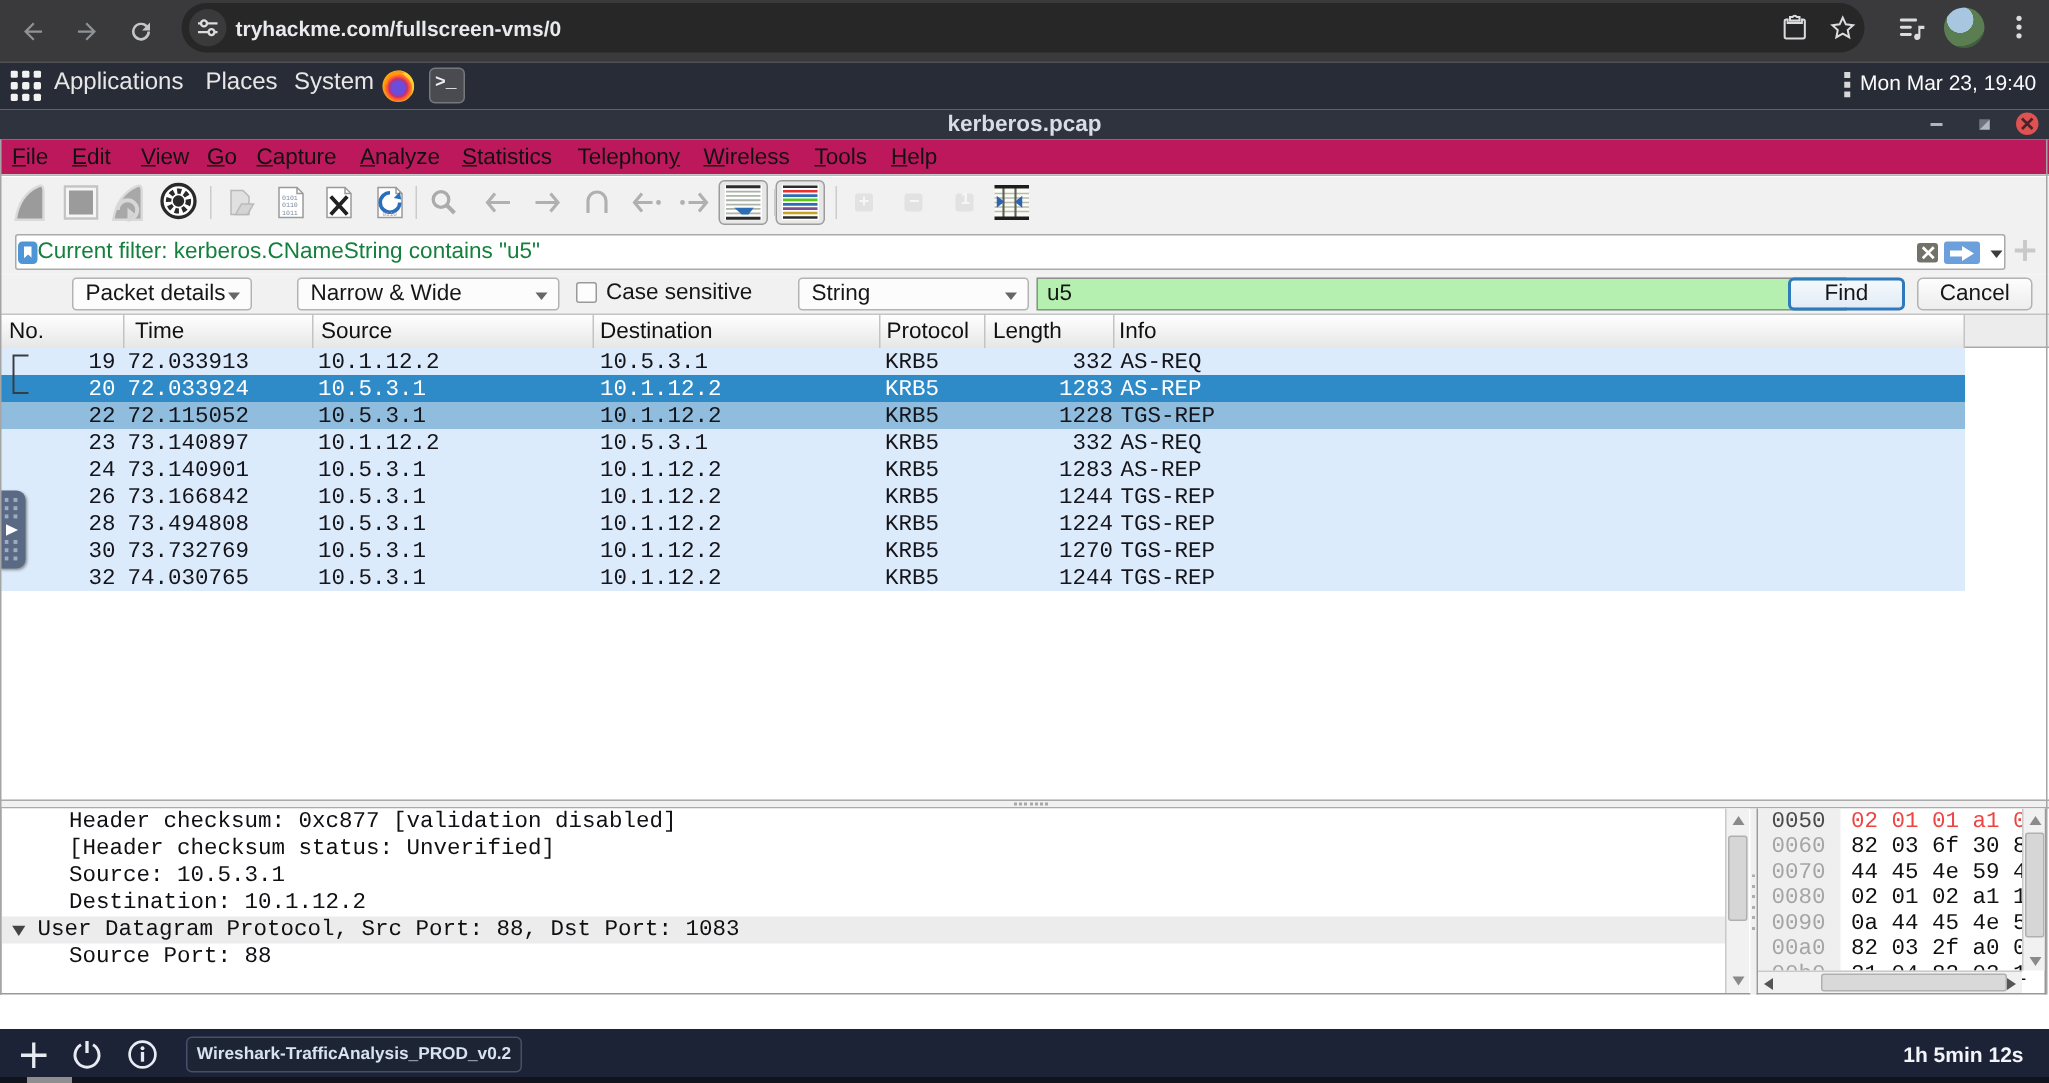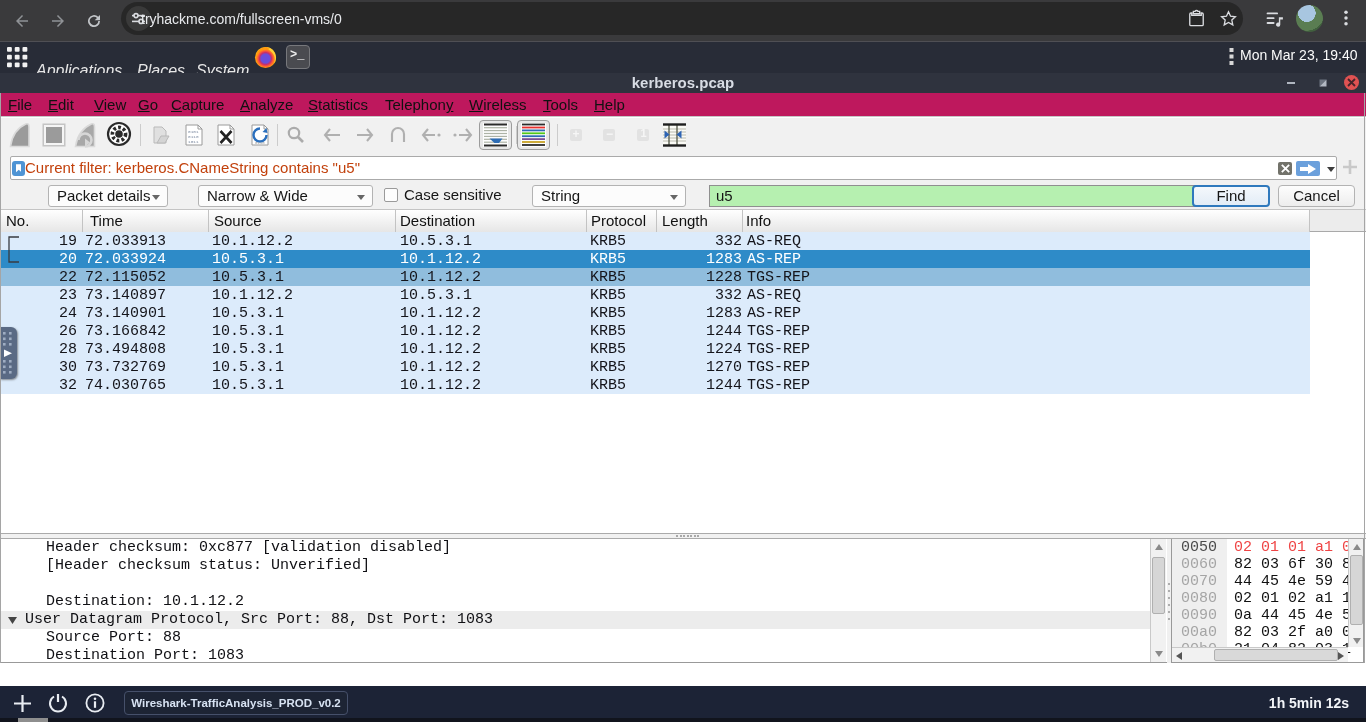--- a/index.html
+++ b/index.html
@@ -5,46 +5,46 @@
 * { margin:0; padding:0; box-sizing:border-box; }
 html,body { width:1366px; height:722px; overflow:hidden; background:#fff;
   font-family:"Liberation Sans", sans-serif; }
 .abs { position:absolute; }
 #stage { position:relative; width:1366px; height:722px; }
 
 
 #chromebar { left:0; top:0; width:1366px; height:42px; background:#3a3a3c; border-bottom:1px solid #4f4f54; }
 #omni { left:121px; top:2px; width:1122px; height:33px; background:#272727; border-radius:16.5px; }
 #omnicircle { left:5px; top:4px; width:25px; height:25px; background:#3a3a3a; border-radius:50%; }
-#urltext { left:20px; top:9px; color:#e8eaed; font-size:14px; }
+#urltext { left:36px; top:9px; color:#e8eaed; font-size:14px;font-weight:bold; }
 
 
 #panel { left:0; top:42px; width:1366px; height:31px; background:#282c37; color:#e7e7e7; font-size:16px; }
-.ptxt { top:20px;font-style:italic; }
+.ptxt { top:4px; }
 #clock { top:5px; left:1240px; color:#fbfbfb; font-size:14px; white-space:nowrap; }
 
 
 #titlebar { left:0; top:73px; width:1366px; height:20px; background:#2f333e; }
 #wtitle { width:1366px; text-align:center; top:1px; color:#d8dce4; font-size:15px; font-weight:bold; }
 
 
 #menubar { left:0; top:93px; width:1366px; height:24px; background:#be185d; border-bottom:1px solid #c6c6c6; font-size:15px; color:#111; }
 #menubar > span { position:absolute; top:3px; }
 .ul { text-decoration:underline; }
 
 
 #toolbar { left:0; top:118px; width:1366px; height:34px; background:#f1f1f1; }
 .tsep { position:absolute; top:6px; width:1px; height:22px; background:#cccccc; }
 .chkbtn { position:absolute; top:2px; width:33px; height:30px; background:#e7e7e7; border:1px solid #9c9c9c; border-radius:4px; }
 
 
 #filterbar { left:0; top:152px; width:1366px; height:31px; background:#f1f1f1; }
 #filterinput { left:10px; top:4px; width:1327px; height:24px; background:#fff; border:1px solid #aaa; border-radius:2px; }
 #bookmark { left:1px; top:4px; width:13px; height:15px; background:#4f94d4; border-radius:3px; }
-#ftext { left:14px; top:2px; font-size:15px; color:#c2410c; }
+#ftext { left:14px; top:2px; font-size:15px; color:#15803d; }
 
 
 #findbar { left:0; top:183px; width:1366px; height:27px; background:#f1f1f1; border-bottom:1px solid #c4c4c4; font-size:15px; color:#161616; }
 .combo { position:absolute; top:2px; height:22px; background:#fcfcfc; border:1px solid #b3b3b3; border-radius:3px; }
 .combo .ct { position:absolute; left:8px; top:1px; }
 .caret { position:absolute; right:7px; top:9px; width:0; height:0; border-left:4px solid transparent; border-right:4px solid transparent; border-top:5px solid #666; }
 
 
 #pktheader { left:0; top:210px; width:1366px; height:22px; background:#ececec; border-bottom:1px solid #a9a9a9; font-size:15px; color:#111; }
 #pktheader span { position:absolute; top:2px; }
@@ -358,21 +358,21 @@
     <div class="combo" style="left:198px;width:175px">
         <span class="ct">Narrow &amp; Wide</span>
         <span class="caret"></span>
       </div>
     <div class="abs" style="left:384px;top:5px;width:14px;height:14px;background:#fdfdfd;border:1px solid #9a9a9a;border-radius:2px"></div>
     <span class="abs" style="left:404px;top:3px">Case sensitive</span>
     <div class="combo" style="left:532px;width:154px">
         <span class="ct">String</span>
         <span class="caret"></span>
       </div>
-    <div class="abs" style="left:709px;top:2px;width:540px;height:22px;background:#b6f0b0;border:1px solid #8f8f8f">
+    <div class="abs" style="left:691px;top:2px;width:540px;height:22px;background:#b6f0b0;border:1px solid #8f8f8f">
         <span style="position:absolute;left:6px;top:1px">u5</span>
       </div>
     <div class="abs" style="left:1192px;top:2px;width:78px;height:22px;background:linear-gradient(#f4f8fc,#e2ecf6);border:2px solid #2f79bd;border-radius:4px;text-align:center"><span style="position:relative;top:0px">Find</span></div>
     <div class="abs" style="left:1278px;top:2px;width:77px;height:22px;background:linear-gradient(#fdfdfd,#ededed);border:1px solid #b3b3b3;border-radius:4px;text-align:center"><span style="position:relative;top:1px">Cancel</span></div>
   </div>
 
   <div id="pktheader" class="abs">
     <div class="abs" style="left:0;top:0;width:1310px;height:22px;background:linear-gradient(#ffffff,#e6e6e6)"></div>
     <span style="left:6px">No.</span>
     <div class="hsep" style="left:82px"></div>
@@ -497,26 +497,26 @@
       </svg>
   </div>
 
   <div class="abs" style="left:0;top:533px;width:1366px;height:6px;background:#f1f1f1;border-top:1px solid #aaa;border-bottom:1px solid #aaa;box-sizing:border-box">
     <div style="position:absolute;left:676px;top:1px;width:24px;height:2px;background:repeating-linear-gradient(90deg,#a8a8a8 0 2px,transparent 2px 3.5px)"></div>
   </div>
 
   <div id="details" class="abs">
     <div class="dline" style="top:0px">    Header checksum: 0xc877 [validation disabled]</div>
     <div class="dline" style="top:18px">    [Header checksum status: Unverified]</div>
+    <div class="dline" style="top:36px">    Source: 10.5.3.1</div>
     <div class="dline" style="top:54px">    Destination: 10.1.12.2</div>
     <div class="dline" style="top:72px;left:0;background:#ececec"><svg style="position:absolute;left:7px;top:6px" width="9" height="7" viewBox="0 0 9 7">
           <path d="M0 0h9L4.5 7z" fill="#444"></path>
         </svg><span style="position:absolute;left:24px">User Datagram Protocol, Src Port: 88, Dst Port: 1083</span></div>
     <div class="dline" style="top:90px">    Source Port: 88</div>
-    <div class="dline" style="top:108px">    Destination Port: 1083</div>
   </div>
 
   <div class="sbar" style="left:1150px;top:539px;width:16px;height:123px;border-left:1px solid #c9c9c9">
     <div class="tri" style="left:4px;top:5px;border-left:4.5px solid transparent;border-right:4.5px solid transparent;border-bottom:6px solid #8a8a8a"></div>
     <div class="thumb" style="left:1px;top:18px;width:13px;height:57px"></div>
     <div class="tri" style="left:4px;bottom:5px;border-left:4.5px solid transparent;border-right:4.5px solid transparent;border-top:6px solid #8a8a8a"></div>
   </div>
   <div class="abs" style="left:1167px;top:539px;width:4px;height:124px;background:#f0f0f0">
       <div style="position:absolute;left:1px;top:44px;width:2px;height:40px;background:repeating-linear-gradient(#adadad 0 2px,transparent 2px 7px)"></div>
     </div>

